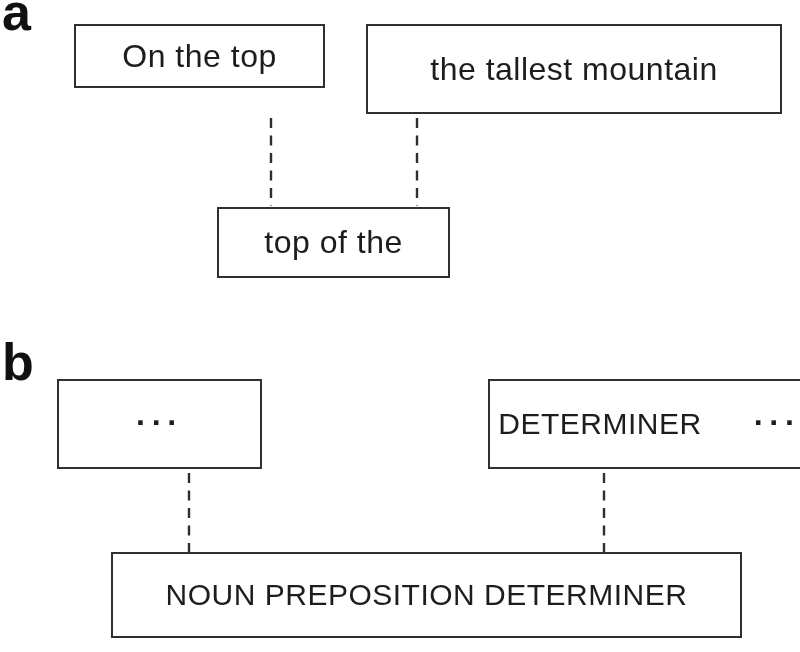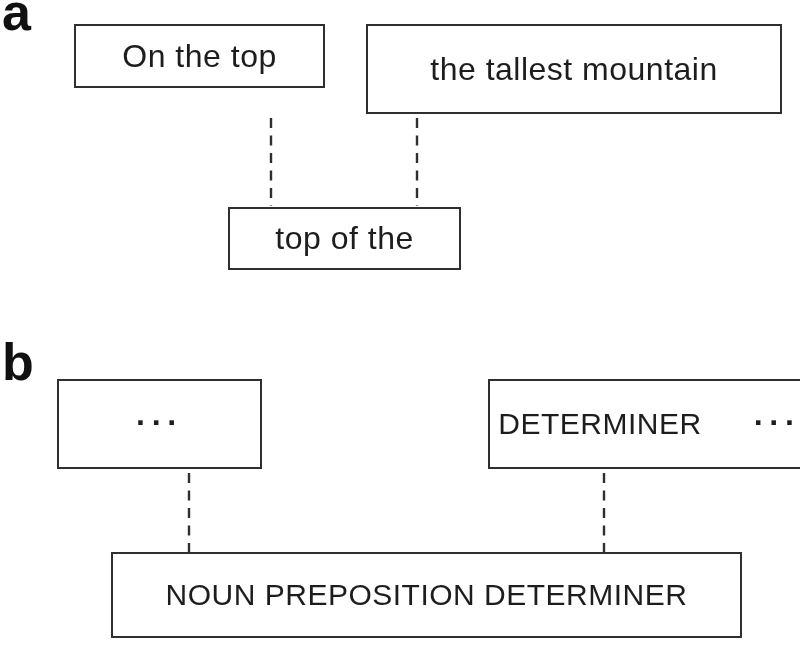--- a/index.html
+++ b/index.html
@@ -33,21 +33,21 @@
     display: flex;
     align-items: center;
     justify-content: center;
     color: #1d1d1d;
     white-space: nowrap;
   }
   .fz-a { font-size: 32px; letter-spacing: 0.5px; }
   .fz-b { font-size: 30px; letter-spacing: 0.5px; }
   .box-a-left  { left: 74px;  top: 24px;  width: 251px; height: 64px; }
   .box-a-right { left: 366px; top: 24px;  width: 416px; height: 90px; }
-  .box-a-merge { left: 228px; top: 207px; width: 233px; height: 63px; }
+  .box-a-merge { left: 217px; top: 207px; width: 233px; height: 71px; }
   .box-b-left  { left: 57px;  top: 379px; width: 205px; height: 90px; gap: 26px; }
   .box-b-right { left: 488px; top: 379px; width: 323px; height: 90px; gap: 52px; }
   .box-b-merge { left: 111px; top: 552px; width: 631px; height: 86px; }
   .ellipsis {
     font-weight: 700;
     font-size: 32px;
     letter-spacing: 5px;
     line-height: 1;
     transform: translateY(-2px);
   }

